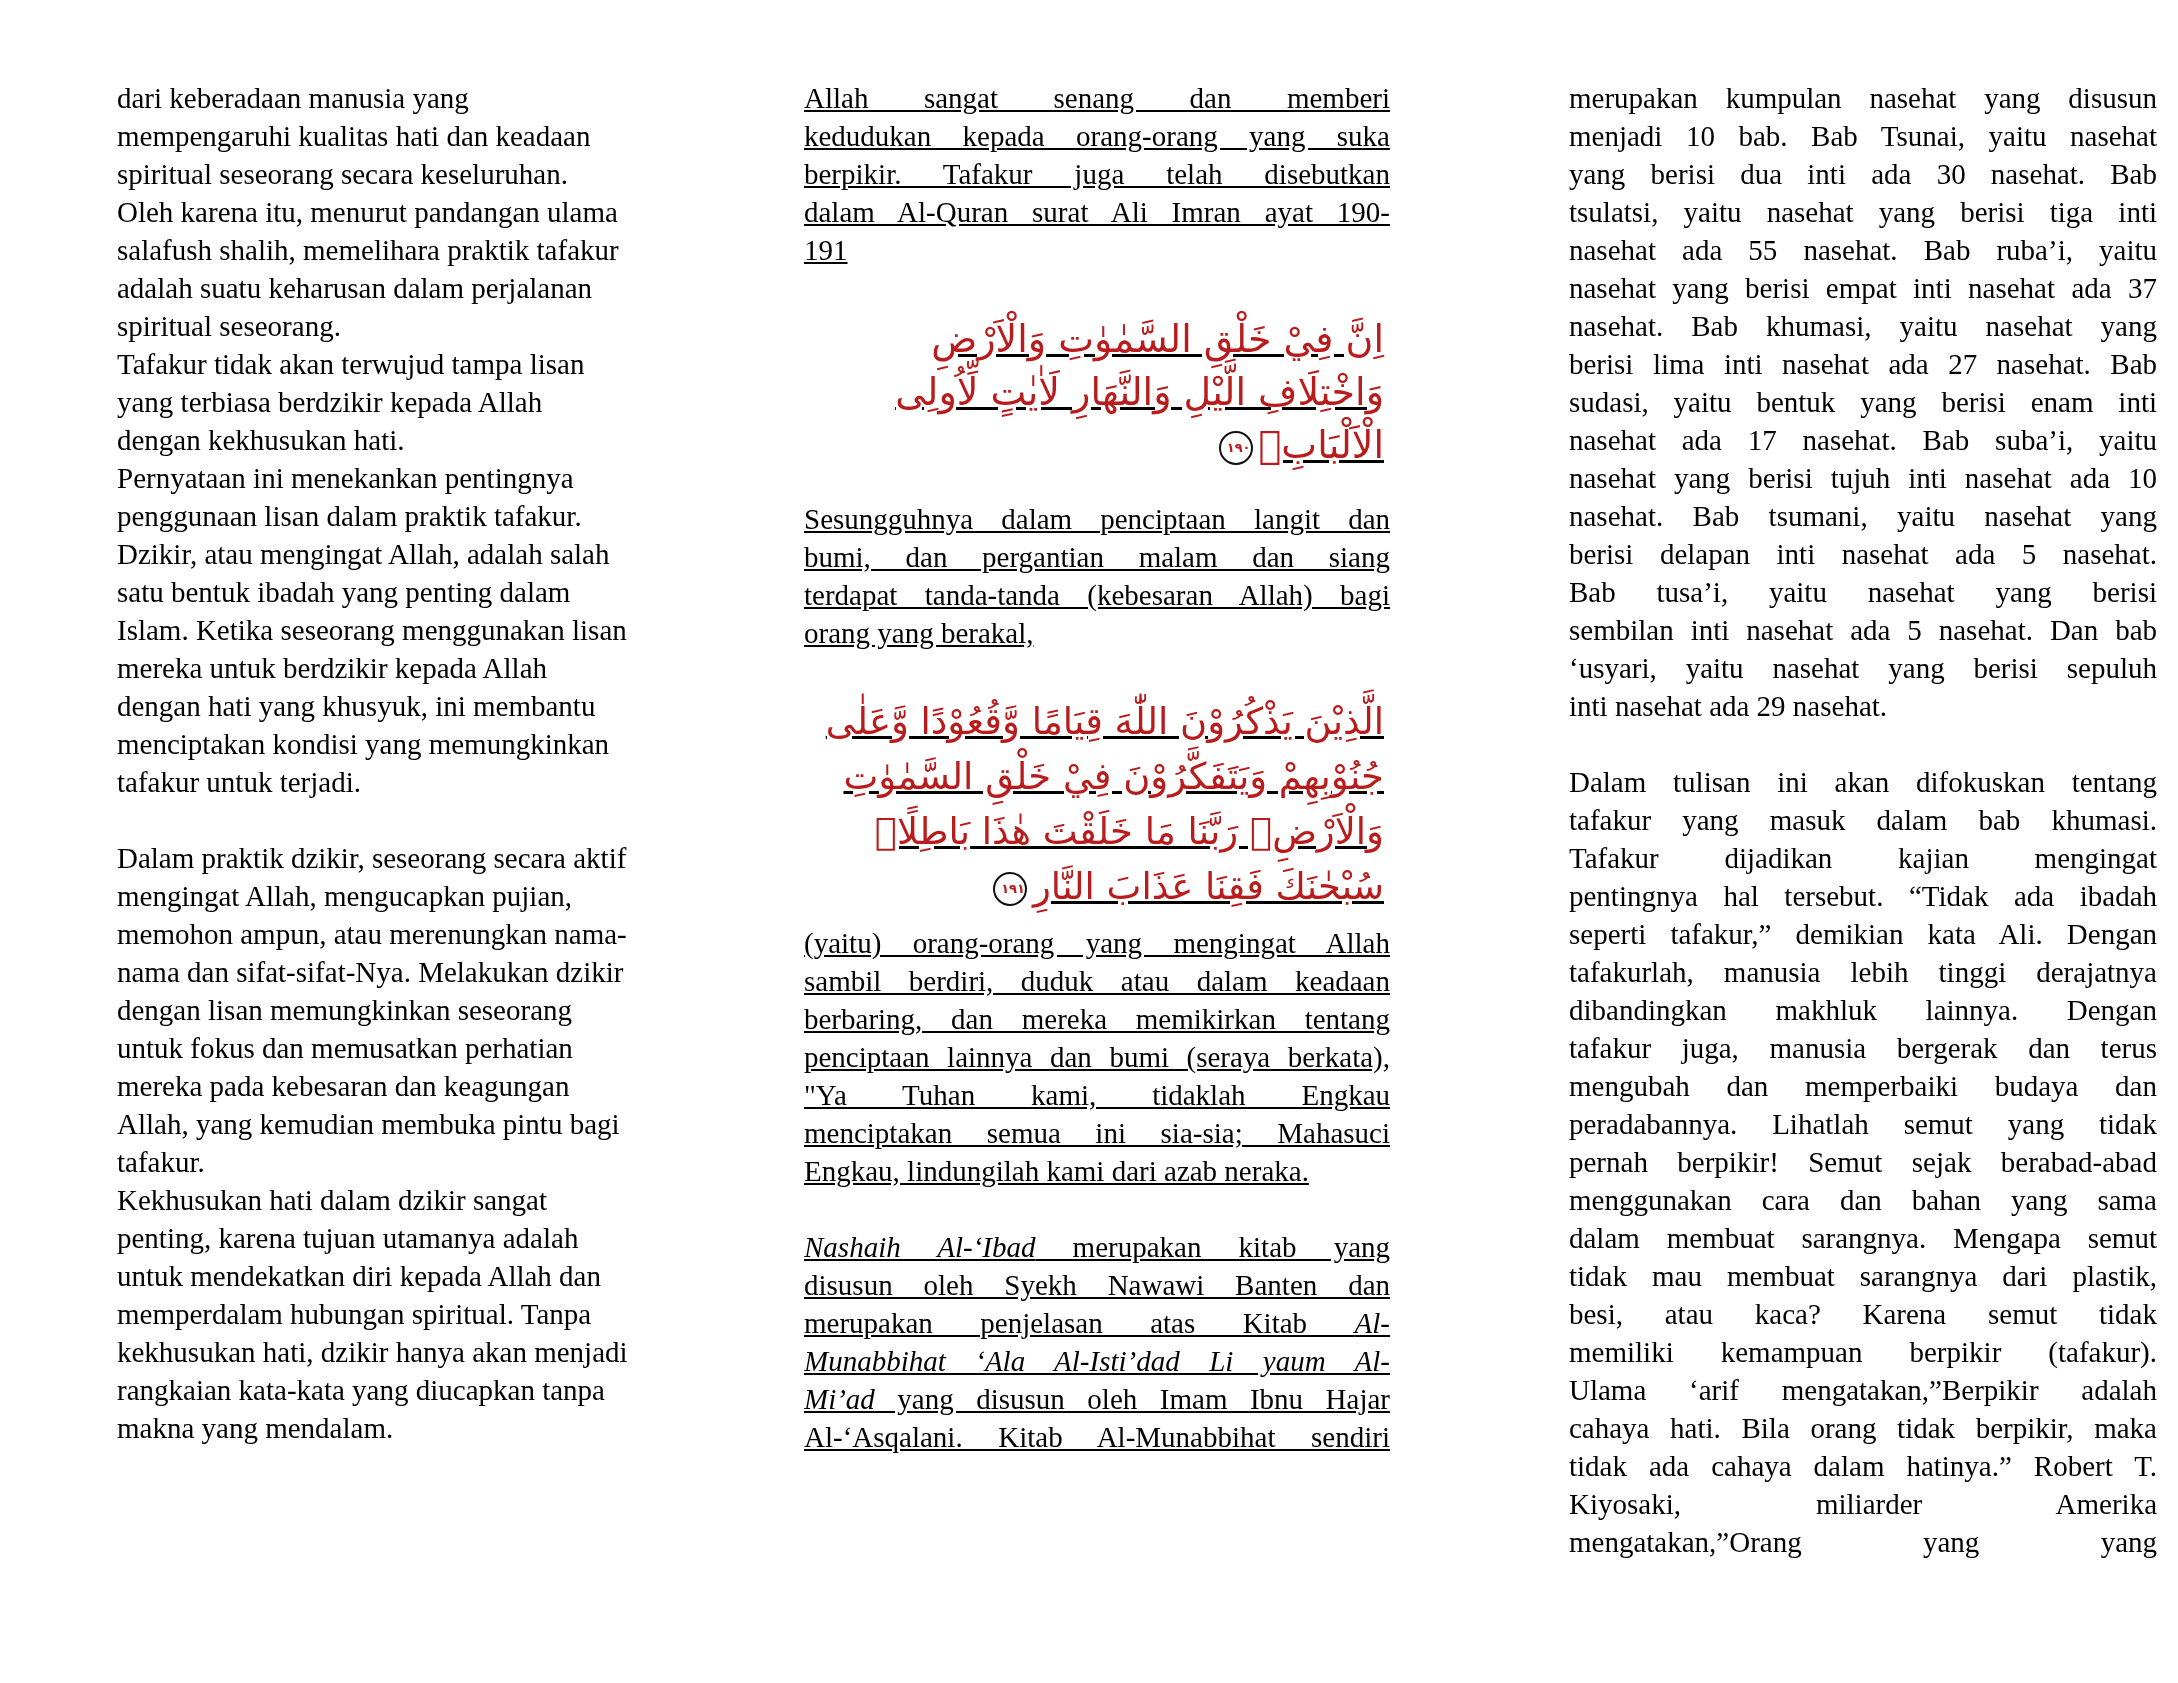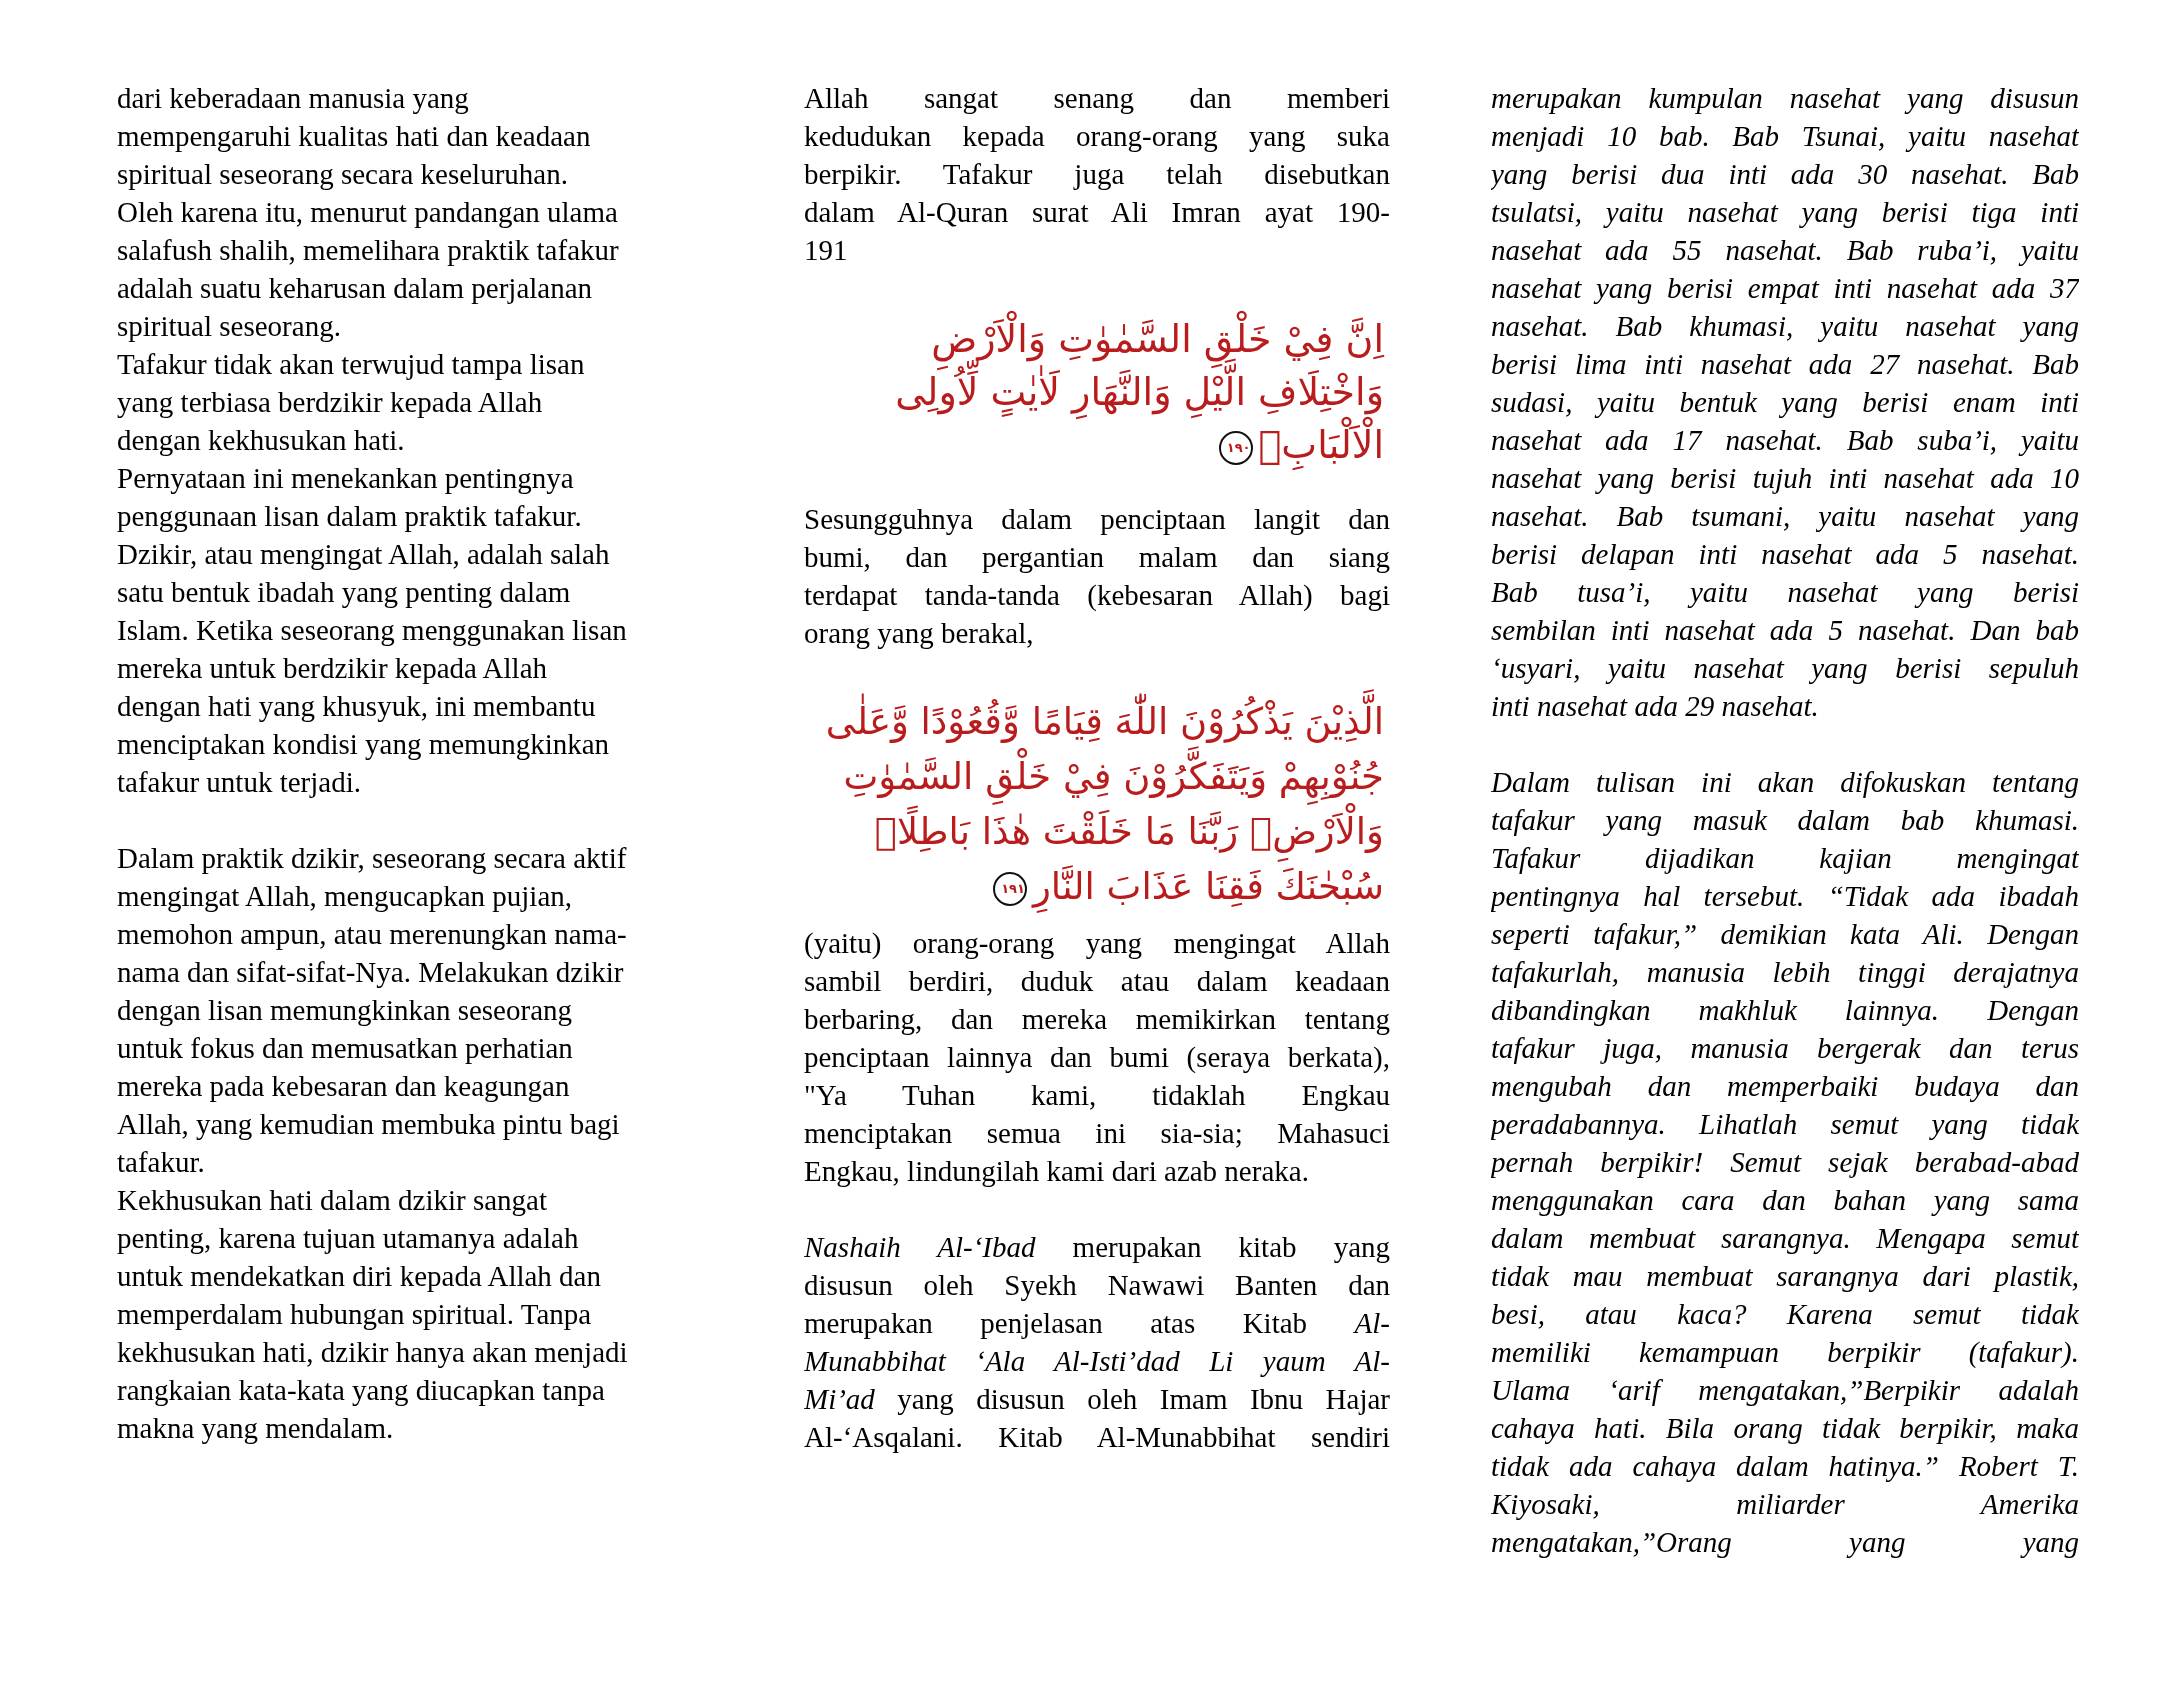--- a/index.html
+++ b/index.html
@@ -1,21 +1,21 @@
 <!DOCTYPE html>
 <html><head>
 <meta charset="utf-8">
 <style>
   html, body { margin: 0; padding: 0; background: #ffffff; }
   body { width: 2178px; height: 1683px; position: relative; overflow: hidden;
          font-family: "Liberation Serif", "DejaVu Serif", serif; color: #000; }
   .col { position: absolute; top: 79px; font-size: 29px; line-height: 38px; }
   #col1 { left: 117px; width: 594px; }
-  #col2 { left: 804px; width: 586px; }
-  #col3 { left: 1491px; width: 588px; font-style: italic; }
+  #col2 { left: 804px; width: 586px; text-decoration: underline; }
+  #col3 { left: 1569px; width: 588px; }
   .line { white-space: nowrap; height: 38px; }
   .j .line { text-align: justify; text-align-last: justify; white-space: normal; overflow: hidden; }
   .j .line.last { text-align-last: left; }
   .gap { height: 38px; }
   .arabic { direction: rtl; font-family: "DejaVu Sans", sans-serif; font-size: 38px;
             line-height: 53px; text-align: right; color: #b91c1c; padding-right: 6px; }
   .arabic .aline { white-space: nowrap; }
   .ayah-mark { display: inline-block; width: 30px; height: 30px; border: 2.5px solid #111;
                border-radius: 50%; font-size: 13px; line-height: 30px; 
                direction: ltr; vertical-align: middle; margin: 0 6px; font-weight: bold; }

